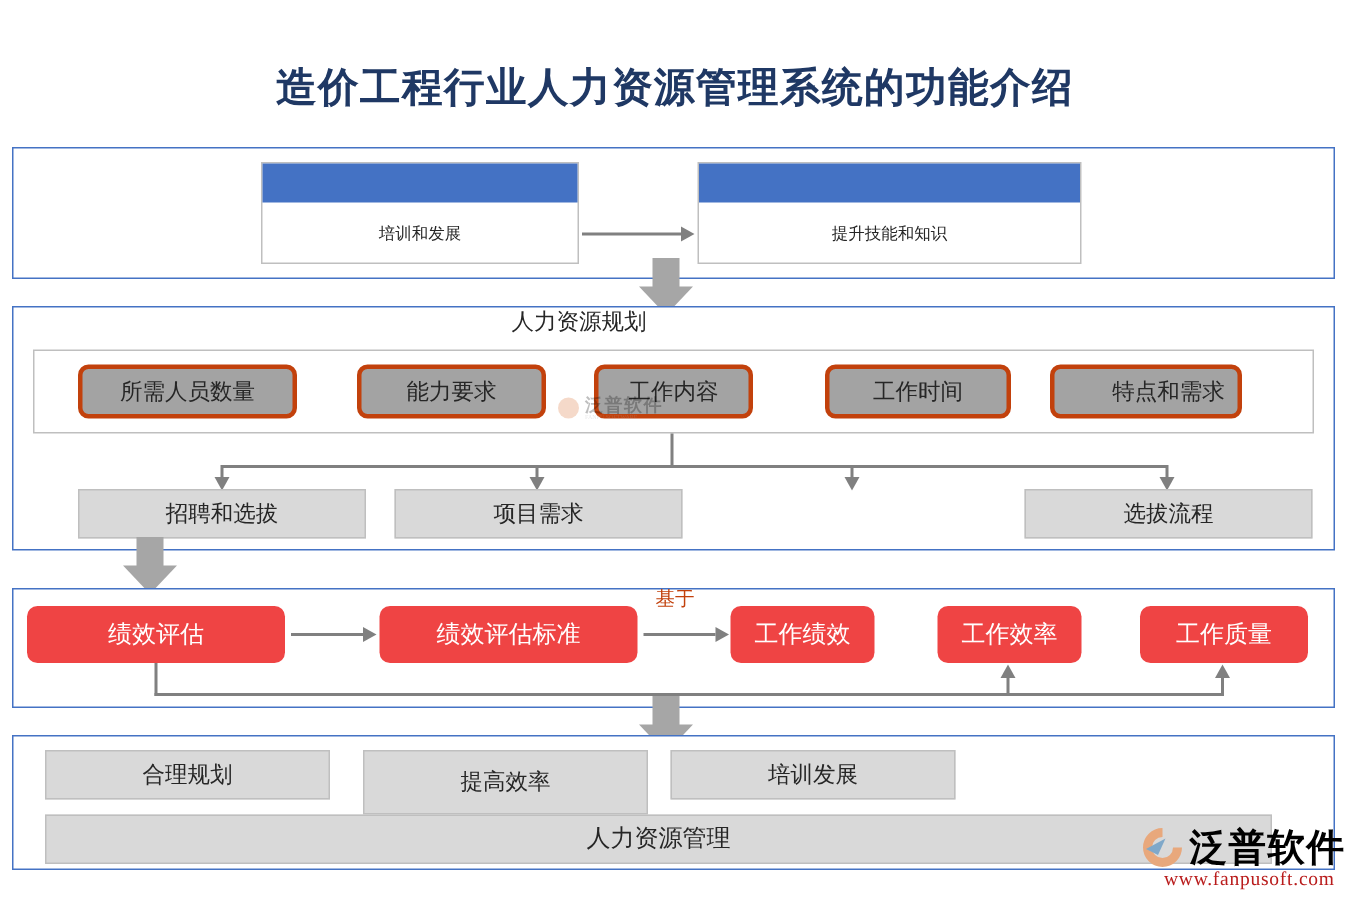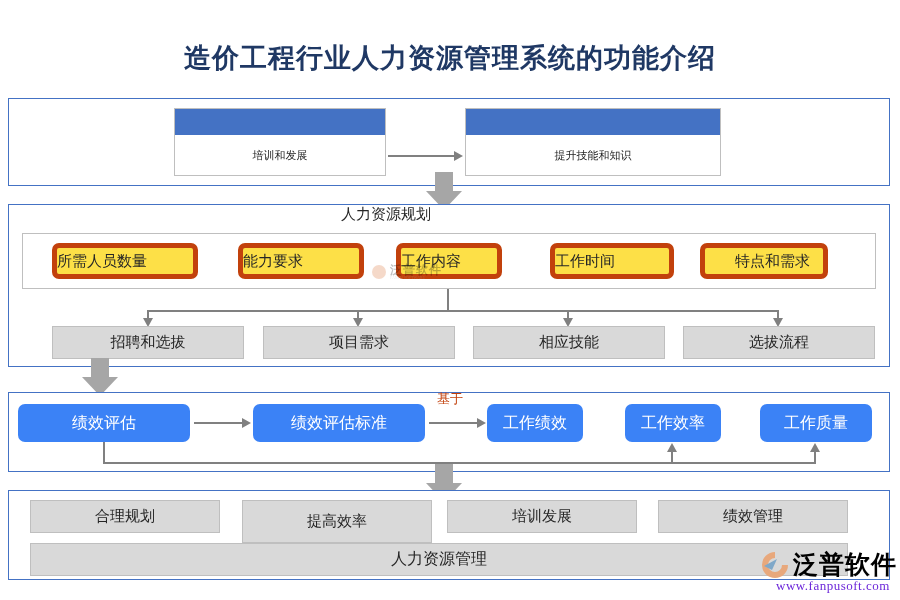--- a/index.html
+++ b/index.html
@@ -51,47 +51,48 @@
     align-items: center;
     justify-content: center;
     font-size: 11px;
     color: #262626;
     white-space: nowrap;
   }
 
   
   .pill {
     position: absolute;
-    background: #fde047;
-    border: 5px solid #c2410c;
+    background: #a3a3a3;
+    border: 3px solid #c2410c;
     border-radius: 7px;
-    display: flex;
-    align-items: center;
-    font-size: 15px;
-    color: #262626;
-    white-space: nowrap;
-  }
-
-  
-  .gbox {
-    position: absolute;
-    background: #D9D9D9;
-    border: 1px solid #BFBFBF;
     display: flex;
     align-items: center;
     justify-content: center;
     font-size: 15px;
     color: #262626;
     white-space: nowrap;
   }
 
   
+  .gbox {
+    position: absolute;
+    background: #D9D9D9;
+    border: 1px solid #BFBFBF;
+    display: flex;
+    align-items: center;
+    justify-content: center;
+    font-size: 15px;
+    color: #262626;
+    white-space: nowrap;
+  }
+
+  
   .bbox {
     position: absolute;
-    background: #3b82f6;
+    background: #ef4444;
     border-radius: 7px;
     display: flex;
     align-items: center;
     justify-content: center;
     font-size: 16px;
     color: #ffffff;
     white-space: nowrap;
   }
 
   
@@ -175,21 +176,21 @@
     border-radius: 50%;
   }
   .logo-text {
     font-weight: bold;
     color: #000000;
     letter-spacing: 1px;
     white-space: nowrap;
   }
   .logo-url {
     position: absolute;
-    color: #6d28d9;
+    color: #b91c1c;
     white-space: nowrap;
     letter-spacing: 0.5px;
     font-family: "Liberation Serif", serif;
   }
 </style>
 </head>
 <body>
 
 <div id="stage">
 
@@ -259,23 +260,20 @@
 
   <div class="vline" style="left:777px; top:310px; height:10px;"></div>
   <div class="arrow-down" style="left:773px; top:318px;"></div>
 
   <div class="gbox" style="left:52px; top:326px; width:192px; height:33px;">
     <span>招聘和选拔</span>
   </div>
   <div class="gbox" style="left:263px; top:326px; width:192px; height:33px;">
     <span>项目需求</span>
   </div>
-  <div class="gbox" style="left:473px; top:326px; width:192px; height:33px;">
-    <span>相应技能</span>
-  </div>
   <div class="gbox" style="left:683px; top:326px; width:192px; height:33px;">
     <span>选拔流程</span>
   </div>
 
   <div class="block-arrow" style="left:82px; top:358px;">
     <div class="shaft"></div>
     <div class="head"></div>
   </div>
 
   <div class="panel" style="left:8px; top:392px; width:882px; height:80px;"></div>
@@ -320,23 +318,20 @@
   <div class="panel" style="left:8px; top:490px; width:882px; height:90px;"></div>
 
   <div class="gbox" style="left:30px; top:500px; width:190px; height:33px;">
     <span>合理规划</span>
   </div>
   <div class="gbox" style="left:242px; top:500px; width:190px; height:43px;">
     <span>提高效率</span>
   </div>
   <div class="gbox" style="left:447px; top:500px; width:190px; height:33px;">
     <span>培训发展</span>
-  </div>
-  <div class="gbox" style="left:658px; top:500px; width:190px; height:33px;">
-    <span>绩效管理</span>
   </div>
 
   <div class="gbox" style="left:30px; top:543px; width:818px; height:33px; font-size:16px;">
     <span>人力资源管理</span>
   </div>
 
   <div style="position:absolute; left:760px; top:548px; display:flex; align-items:center;">
     <svg width="30" height="30" viewBox="0 0 30 30">
       <path d="M15 2 A13 13 0 1 0 28 15 L22 15 A7 7 0 1 1 15 8 Z" fill="#E8A87C"></path>
       <path d="M4 16 L17 9 L12 20 Z" fill="#7FA8C9"></path>

